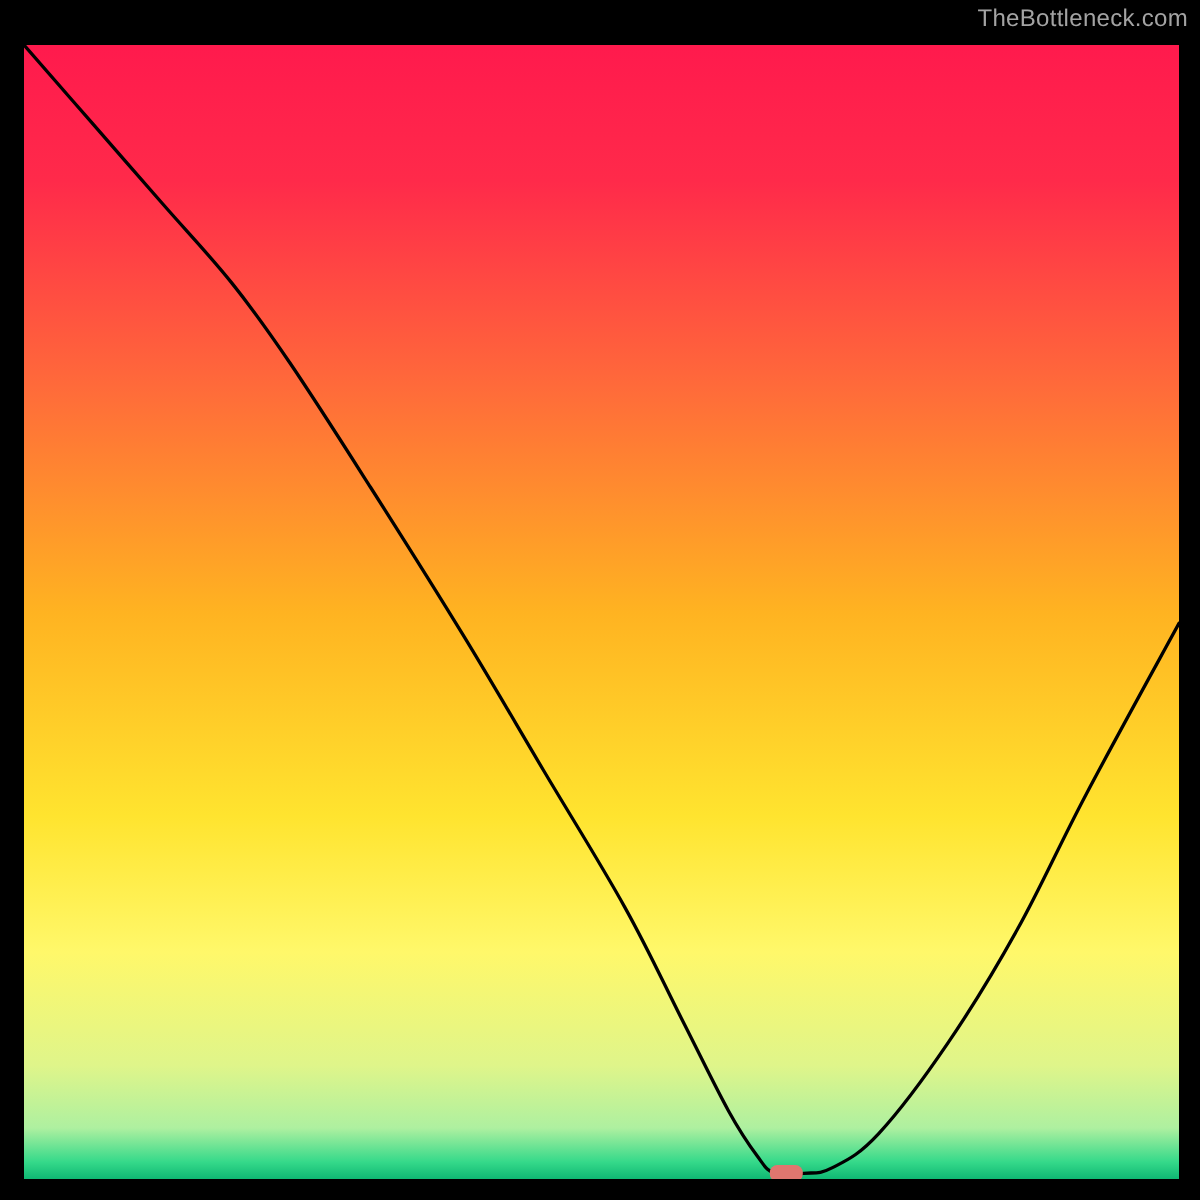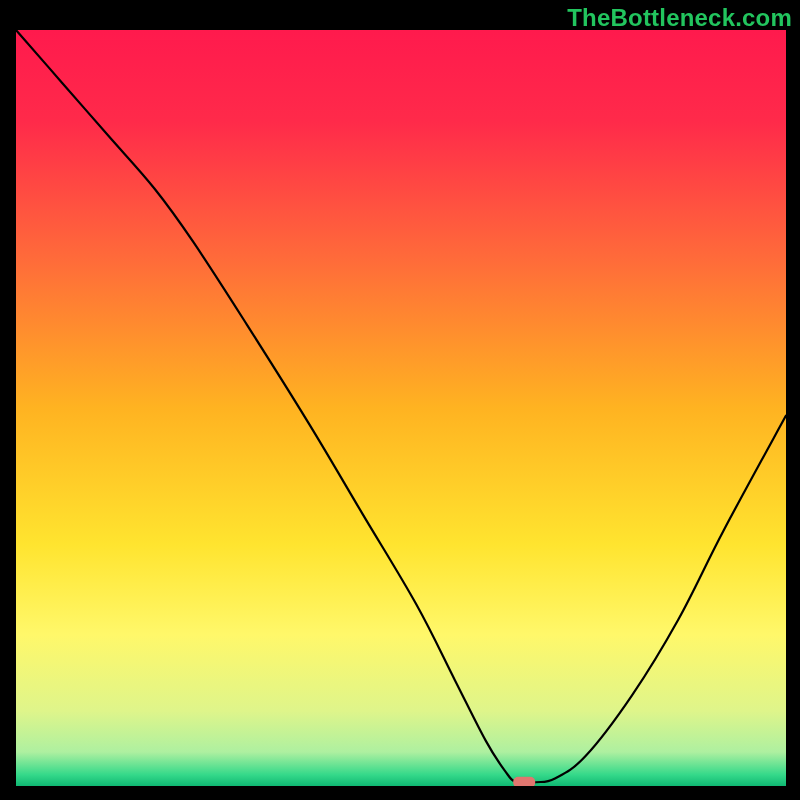--- a/index.html
+++ b/index.html
@@ -14,23 +14,23 @@
   .frame {
     position: relative;
     width: 800px;
     height: 800px;
     background: #000;
   }
   .watermark {
     position: absolute;
     top: 4px;
     right: 8px;
-    color: #22c55e;
-    font-size: 24px;
-    font-weight: 700;
+    color: #a3a3a3;
+    font-size: 16px;
+    font-weight: 400;
     letter-spacing: 0.2px;
     z-index: 10;
   }
   .plot-wrap {
     position: absolute;
     left: 16px;
     top: 30px;
     width: 770px;
     height: 756px;
   }

